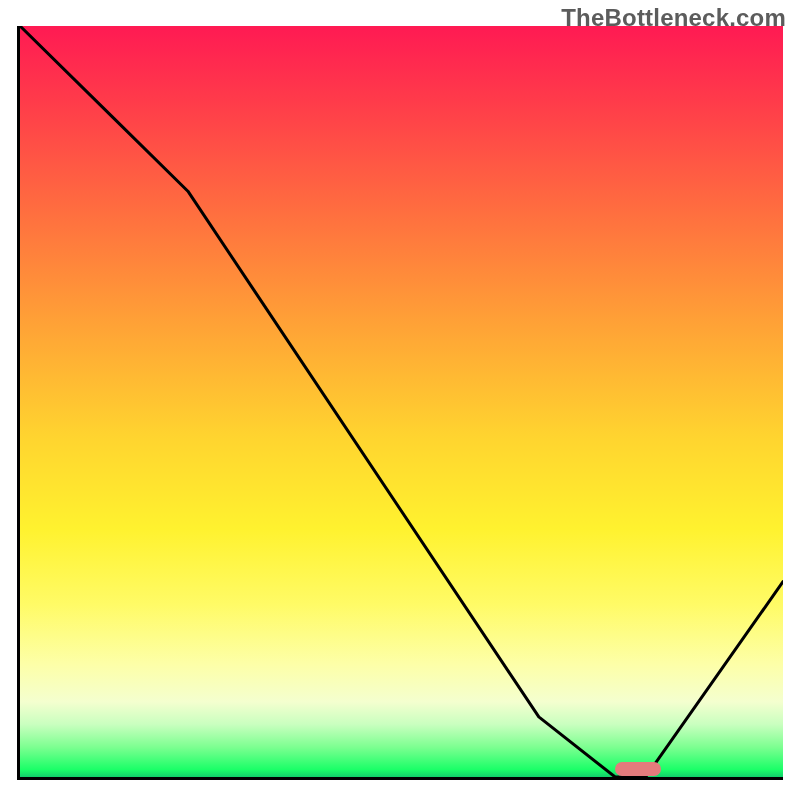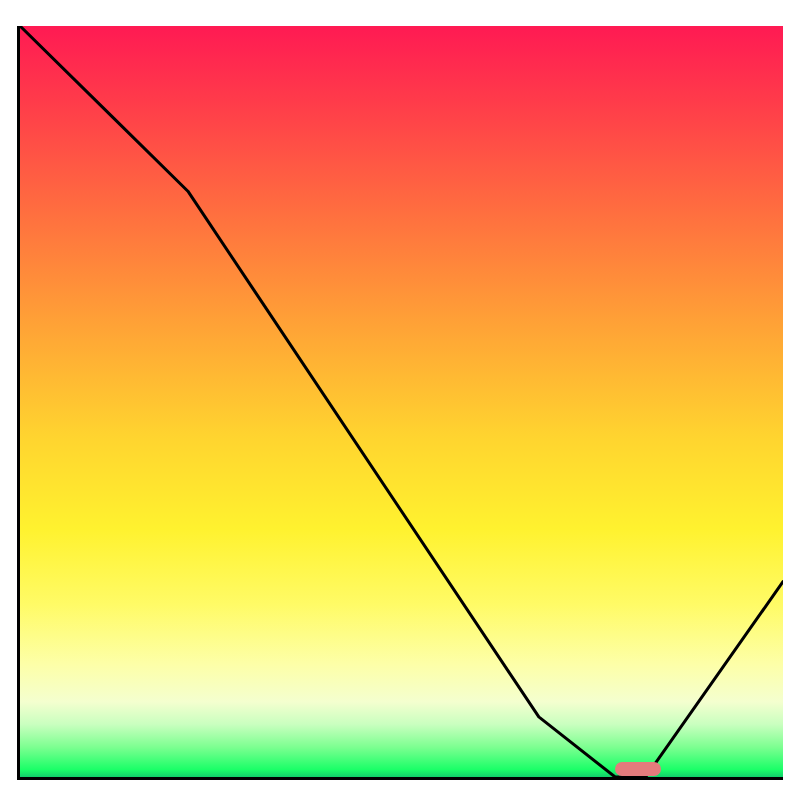--- a/index.html
+++ b/index.html
@@ -82,20 +82,21 @@
     background: #e47b7c;
     border-radius: 999px;
     z-index: 8;
   }
 </style>
 </head>
 <body>
 
 <div class="stage">
 
+  <div class="watermark">TheBottleneck.com</div>
 
   <div class="plot-area">
     <div class="gradient-fill"></div>
 
     <svg class="curve" viewBox="0 0 763 751" preserveAspectRatio="none">
       <path d="M0.0 0.0 L91.6 90.1 L167.9 165.2 L518.8 690.9 L595.1 751.0 L625.7 751.0 L763.0 555.7" fill="none" stroke="#000000" stroke-width="3" stroke-linecap="round" stroke-linejoin="round"></path>
     </svg>
 
     <div class="marker" style="left: 595.14px; width: 45.78px; top: 736.49px; height: 14px; background: rgb(228, 123, 124);"></div>
   </div>

